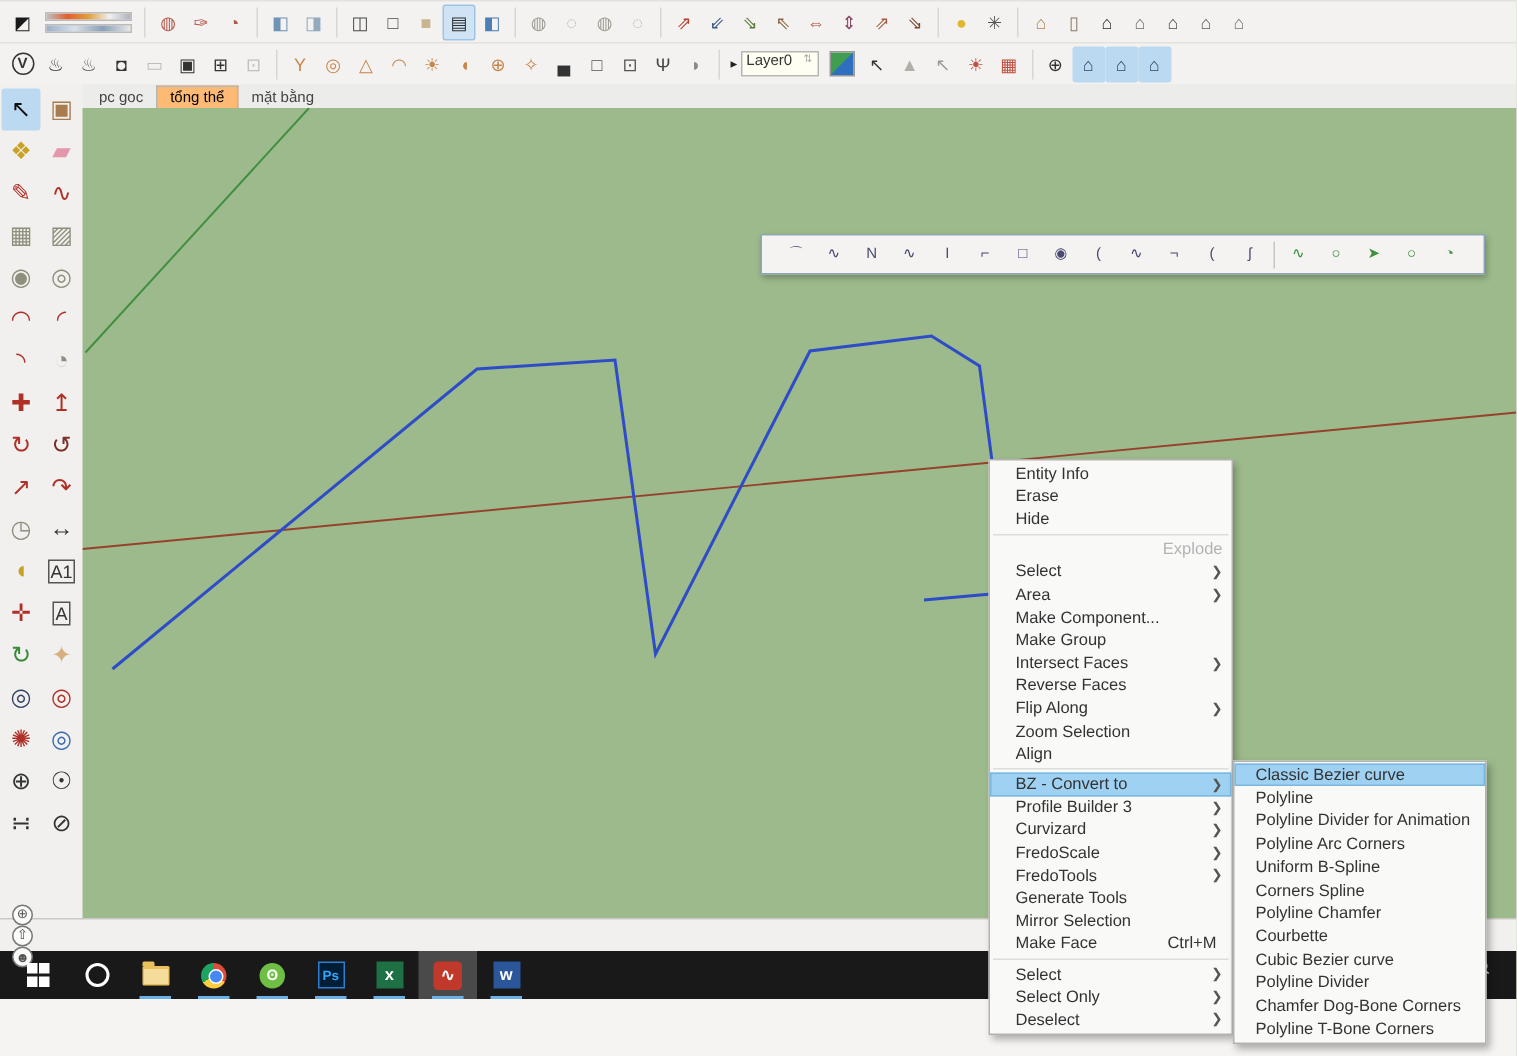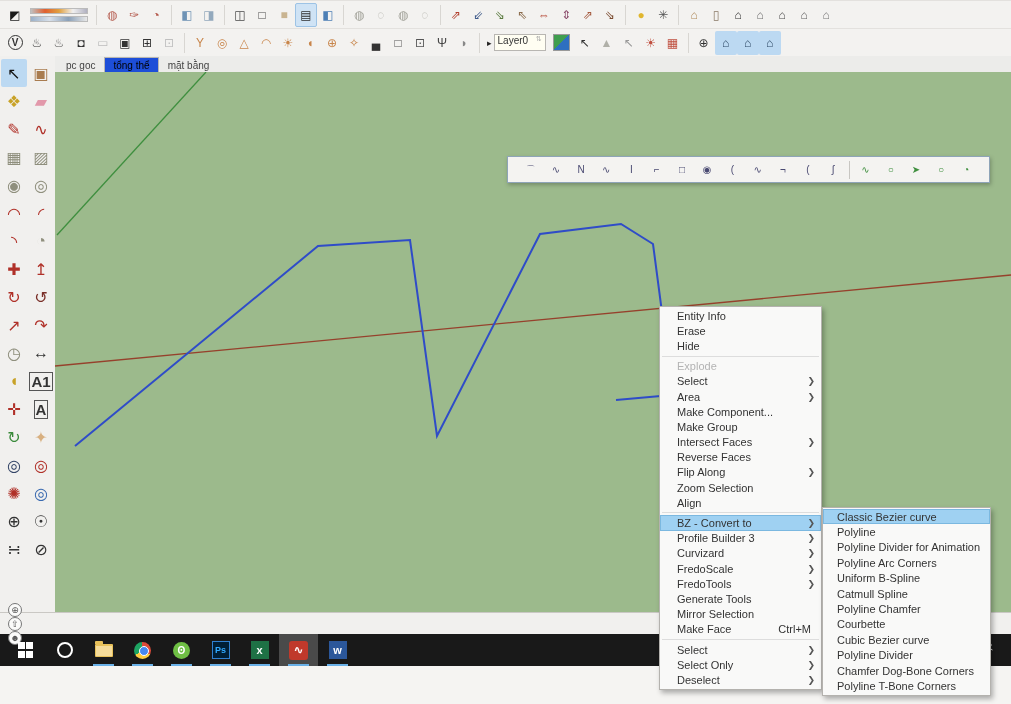--- a/index.html
+++ b/index.html
@@ -36,26 +36,26 @@
   .swatch { width:17px; height:17px; border:1px solid #999; margin:0 4px;
     background:linear-gradient(135deg,#3f9e4f 0 50%,#2e6fc0 50% 100%); }
 
   
   #content { position:relative; display:flex; height:556px; }
   #palette { width:55px; background:#f1f0ee; display:flex; flex-wrap:wrap;
     align-content:flex-start; padding-top:3px; }
   .pal-btn { width:26px; height:28px; display:flex; align-items:center; justify-content:center;
     font-size:16px; border-radius:2px; margin-left:1px; }
   .pal-btn.hl { background:#bcd9f2; }
-  .pal-btn .txtg { font-size:15px; font-weight:bold; border:1px solid #555; padding:0 1px; }
+  .pal-btn .txtg { font-size:12px; font-weight:normal; border:1px solid #555; padding:0 1px; }
   #main { flex:1; display:flex; flex-direction:column; }
   #scene-tabs { height:16px; background:#ececea; display:flex; align-items:flex-end;
     font-size:10px; color:#444; padding-left:2px; }
   .scene-tab { padding:2px 8px 1px; border:1px solid transparent; border-bottom:none; cursor:default; }
-  .scene-tab.active { background:#1d4ed8; border-color:#b8b6b2; color:#000; }
+  .scene-tab.active { background:#fdba74; border-color:#b8b6b2; color:#000; }
   #canvas { position:relative; flex:1; }
   #canvas-svg { position:absolute; left:0; top:0; }
 
   
   #bz-toolbar { position:absolute; left:507px; top:100px; width:483px;
     border:1px solid #8ea4b8; box-shadow:1px 2px 4px rgba(0,0,0,.25); z-index:5; }
   #bz-titlebar { height:19px; background:linear-gradient(180deg,#c4d4e4,#a7bdd2);
     display:flex; align-items:center; padding:0 5px; font-size:11px; font-weight:bold; color:#1a1a2e; }
   #bz-close { margin-left:auto; width:8px; height:8px; background:#c23b2e; border:1px solid #8a2a20; }
   #bz-body { height:25px; background:#f4f3f1; display:flex; align-items:center; padding:0 10px; }
@@ -65,21 +65,21 @@
   
   .ctx { position:absolute; background:#f9f9f8; border:1px solid #b4b2ae;
     box-shadow:2px 3px 5px rgba(0,0,0,.3); font-size:11px; color:#333; padding:1px 0; }
   #context-menu { left:659px; top:250px; width:163px; z-index:10; }
   #bz-submenu  { left:822px; top:451px; width:169px; z-index:11; }
   .ctx-item { height:15.2px; display:flex; align-items:center; padding:0 6px 0 17px; cursor:default; }
   #bz-submenu .ctx-item { height:15.4px; padding-left:14px; }
   .ctx-item .lab { flex:1; white-space:nowrap; overflow:hidden; }
   .ctx-item .arrow { font-size:9px; color:#555; }
   .ctx-item .shortcut { color:#333; margin-right:4px; }
-  .ctx-item.disabled { color:#b3b3b3; }
+  .ctx-item.disabled { color:#b3b3b3;text-align:right; }
   .ctx-item.hl { background:#9fd1f2; outline:1px solid #7bb8e0; outline-offset:-1px; }
   .ctx-sep { height:1px; background:#ddd; margin:2px 2px; }
 
   
   #statusbar { height:22px; background:#f1f0ee; border-top:1px solid #cac8c4;
     display:flex; align-items:center; padding:0 8px; position:relative; }
   .status-circle { width:14px; height:14px; border:1px solid #777; border-radius:50%;
     display:flex; align-items:center; justify-content:center; font-size:9px; color:#555;
     margin-right:7px; background:#fbfbfa; }
   #measure-label { position:absolute; right:12px; font-size:10px; color:#333; width:32px;
@@ -394,21 +394,21 @@
         <div class="ctx-item">
           <div class="lab">Polyline Divider for Animation</div>
         </div>
         <div class="ctx-item">
           <div class="lab">Polyline Arc Corners</div>
         </div>
         <div class="ctx-item">
           <div class="lab">Uniform B-Spline</div>
         </div>
         <div class="ctx-item">
-          <div class="lab">Catmull Spline</div>
+          <div class="lab">Corners Spline</div>
         </div>
         <div class="ctx-item">
           <div class="lab">Polyline Chamfer</div>
         </div>
         <div class="ctx-item">
           <div class="lab">Courbette</div>
         </div>
         <div class="ctx-item">
           <div class="lab">Cubic Bezier curve</div>
         </div>

